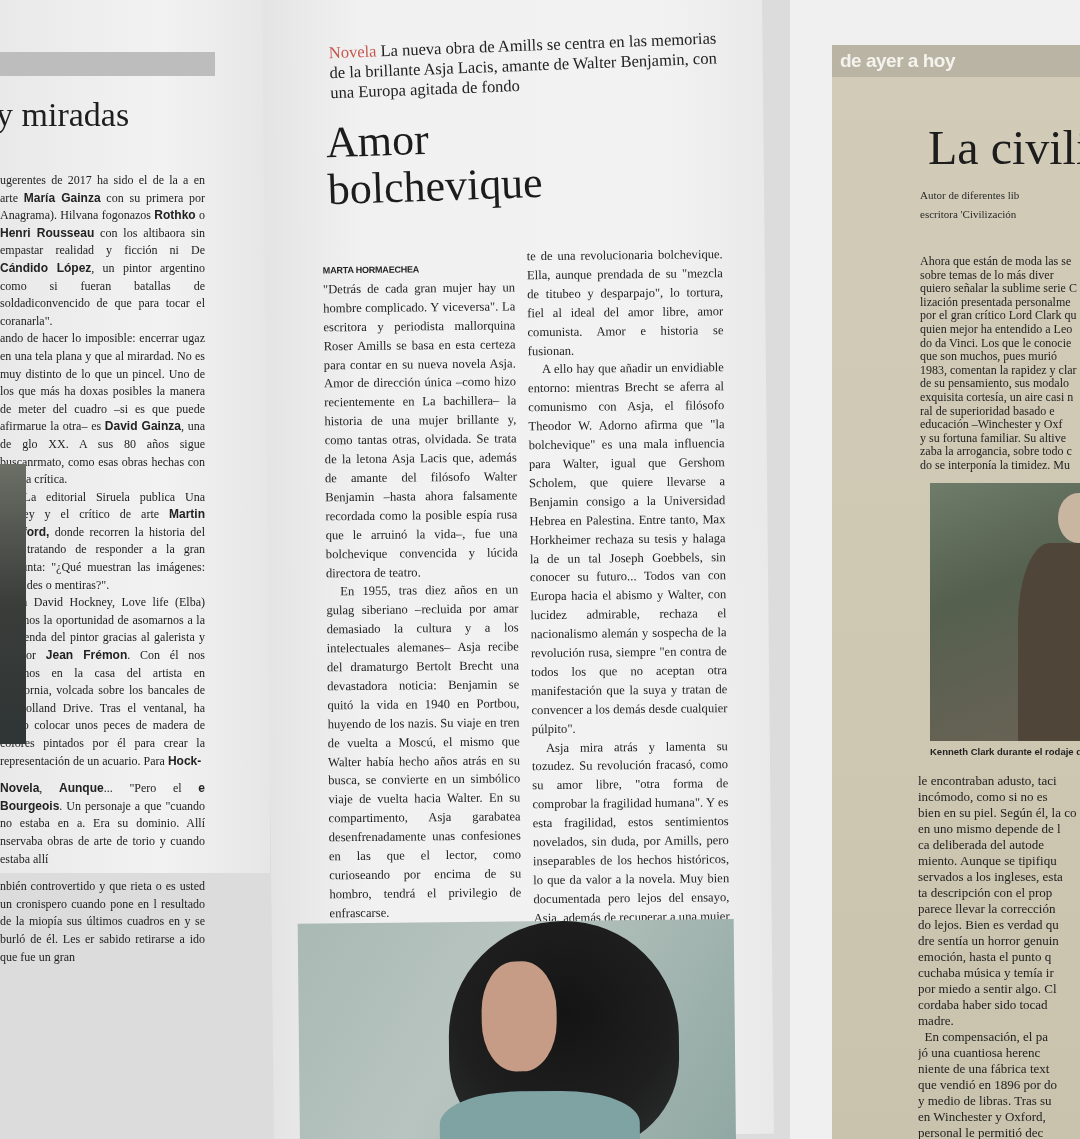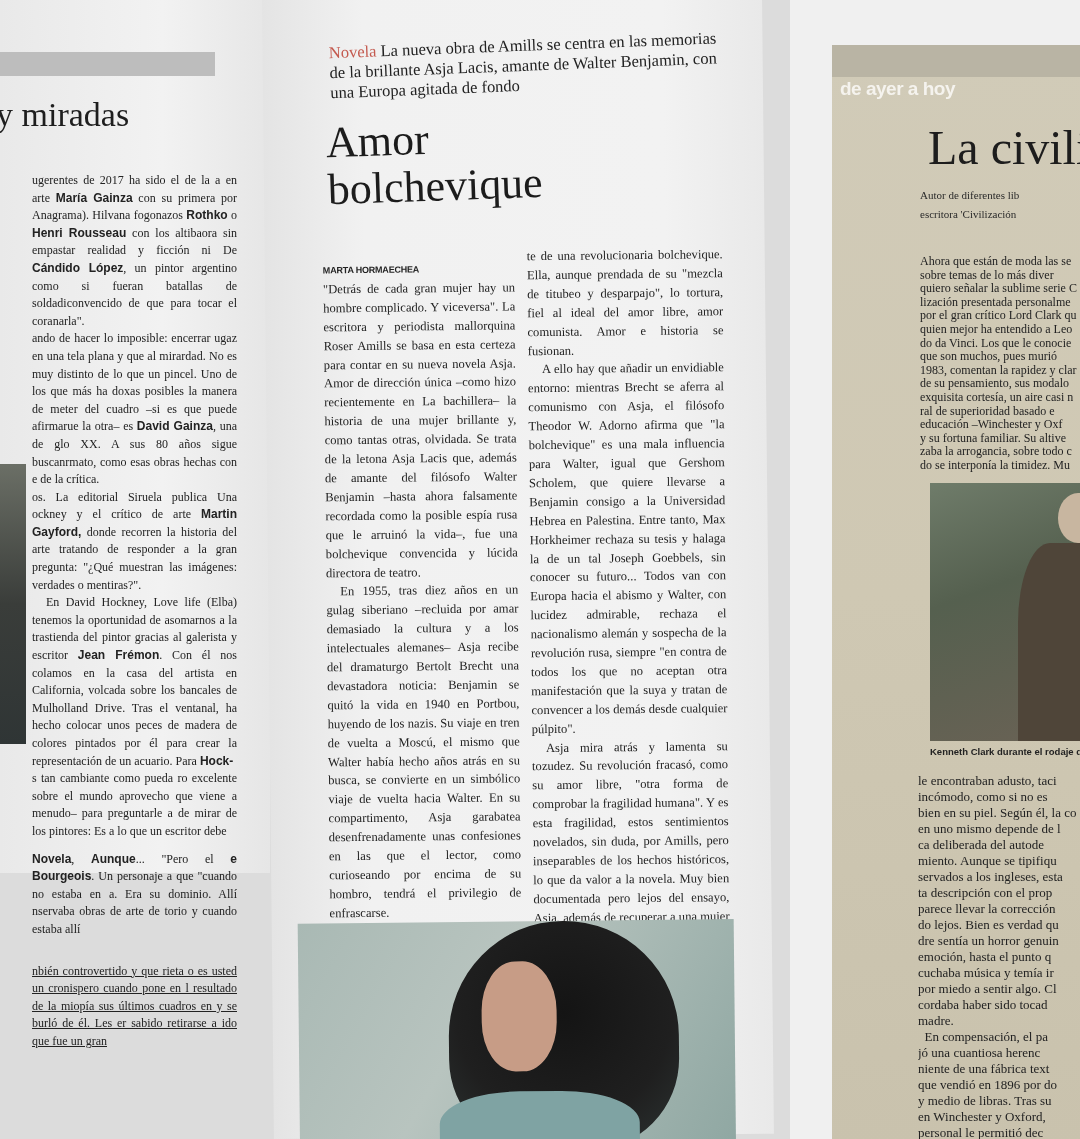--- a/index.html
+++ b/index.html
@@ -3,21 +3,21 @@
 <meta charset="utf-8">
 <style>
   html,body{margin:0;padding:0;}
   body{width:1080px;height:1139px;overflow:hidden;position:relative;background:#dcdcdc;font-family:"Liberation Serif","DejaVu Serif",serif;color:#222;}
   .page{position:absolute;}
   #left-page{left:0;top:0;width:270px;height:873px;background:linear-gradient(90deg,#e9e9e9,#f2f2f2 60%,#e6e6e6);}
   #center-page{left:262px;top:0;width:500px;height:1139px;background:linear-gradient(90deg,#e4e4e4,#f1f1f1 20%,#f2f2f2 80%,#e9e9e9);transform:rotate(-0.6deg);transform-origin:top left;}
   #right-page{left:790px;top:0;width:300px;height:1139px;background:#f0f0f0;}
   .tan{position:absolute;left:42px;top:45px;width:260px;height:1100px;background:linear-gradient(180deg,#d1cbb8,#cfc8b3 50%,#c9c2ad);}
   .section-bar{position:absolute;left:42px;top:45px;width:260px;height:32px;background:#b9b4a4;}
-  .section-label{position:absolute;left:8px;top:5px;font-family:"Liberation Sans",sans-serif;font-weight:bold;font-size:19px;color:#f5f3ee;letter-spacing:-0.5px;margin-top:28px;}
+  .section-label{position:absolute;left:8px;top:5px;font-family:"Liberation Sans",sans-serif;font-weight:bold;font-size:19px;color:#f5f3ee;letter-spacing:-0.5px;}
   .gray-bar{position:absolute;left:0;top:52px;width:215px;height:24px;background:#bdbdbd;}
   .col{position:absolute;font-size:12.6px;line-height:18.9px;text-align:justify;}
   .col p{margin:0;}
   .col p.ind{text-indent:14px;}
   b.sans{font-family:"Liberation Sans",sans-serif;font-weight:bold;}
   .kicker{position:absolute;left:66px;top:44px;width:400px;font-size:16.5px;line-height:20px;transform:rotate(-1.6deg);transform-origin:left top;}
   .kicker .tag{color:#c45a4f;}
   .headline{position:absolute;left:62px;top:120px;font-size:44px;line-height:47px;color:#1c1c1c;transform:rotate(-1.4deg);transform-origin:left top;}
   .byline{font-family:"Liberation Sans",sans-serif;font-weight:bold;font-size:9px;letter-spacing:-0.2px;}
   .info-author{font-family:"Liberation Sans",sans-serif;font-weight:bold;color:#d33a3a;font-size:10.5px;}
@@ -35,28 +35,27 @@
   .rhead{position:absolute;left:138px;top:120px;font-size:48px;white-space:nowrap;color:#1d1d1d;}
   .rdeck{position:absolute;left:130px;top:186px;font-size:11px;line-height:19px;white-space:nowrap;color:#2a2a2a;}
   .rcol{position:absolute;left:130px;width:220px;font-size:12.6px;line-height:18.5px;white-space:nowrap;overflow:hidden;}
 </style>
 </head>
 <body>
 
 <div class="page" id="left-page">
   <div class="gray-bar"></div>
   <div style="position:absolute;left:-4px;top:96px;font-size:34px;color:#1e1e1e;">y miradas</div>
-  <div class="col" style="left:0;top:172px;width:205px;font-size:12px;line-height:17.6px;padding-left:32px;">
+  <div class="col" style="left:0;top:172px;width:205px;font-size:12px;line-height:17.6px;">
     <p>ugerentes de 2017 ha sido el de la a en arte <b class="sans">María Gainza</b> con su primera por Anagrama). Hilvana fogonazos <b class="sans">Rothko</b> o <b class="sans">Henri Rousseau</b> con los altibaora sin empastar realidad y ficción ni De <b class="sans">Cándido López</b>, un pintor argentino como si fueran batallas de soldadiconvencido de que para tocar el coranarla".</p>
     <p>ando de hacer lo imposible: encerrar ugaz en una tela plana y que al mirardad. No es muy distinto de lo que un pincel. Uno de los que más ha doxas posibles la manera de meter del cuadro –si es que puede afirmarue la otra– es <b class="sans">David Gainza</b>, una de glo XX. A sus 80 años sigue buscanrmato, como esas obras hechas con e de la crítica.</p>
     <p style="padding-left:0;">os. La editorial Siruela publica Una ockney y el crítico de arte <b class="sans">Martin Gayford,</b> donde recorren la historia del arte tratando de responder a la gran pregunta: "¿Qué muestran las imágenes: verdades o mentiras?".</p>
     <p class="ind">En David Hockney, Love life (Elba) tenemos la oportunidad de asomarnos a la trastienda del pintor gracias al galerista y escritor <b class="sans">Jean Frémon</b>. Con él nos colamos en la casa del artista en California, volcada sobre los bancales de Mulholland Drive. Tras el ventanal, ha hecho colocar unos peces de madera de colores pintados por él para crear la representación de un acuario. Para <b class="sans">Hock-</b></p>
-    <p>s tan cambiante como pueda ro excelente sobre el mundo aprovecho que viene a menudo– para preguntarle a de mirar de los pintores: Es a lo que un escritor debe</p>
     <p style="margin-top:10px;"><b class="sans">Novela</b>, <b class="sans">Aunque</b>... "Pero el <b class="sans">e Bourgeois</b>. Un personaje a que "cuando no estaba en a. Era su dominio. Allí nservaba obras de arte de torio y cuando estaba allí</p>
-    <p style="margin-top:24px;text-decoration:underline;">nbién controvertido y que rieta o es usted un cronispero cuando pone en l resultado de la miopía sus últimos cuadros en y se burló de él. Les er sabido retirarse a ido que fue un gran</p>
+    <p style="margin-top:10px;">nbién controvertido y que rieta o es usted un cronispero cuando pone en l resultado de la miopía sus últimos cuadros en y se burló de él. Les er sabido retirarse a ido que fue un gran</p>
   </div>
   <div style="position:absolute;left:0;top:464px;width:26px;height:280px;background:linear-gradient(180deg,#6b6f66,#3a3d3a 50%,#2f3535);"></div>
 </div>
 
 <div class="page" id="center-page">
   <div class="kicker">
     <span class="tag">Novela</span>
     <span>La nueva obra de Amills se centra en las memorias de la brillante Asja Lacis, amante de Walter Benjamin, con una Europa agitada de fondo</span>
   </div>
   <div class="headline">

